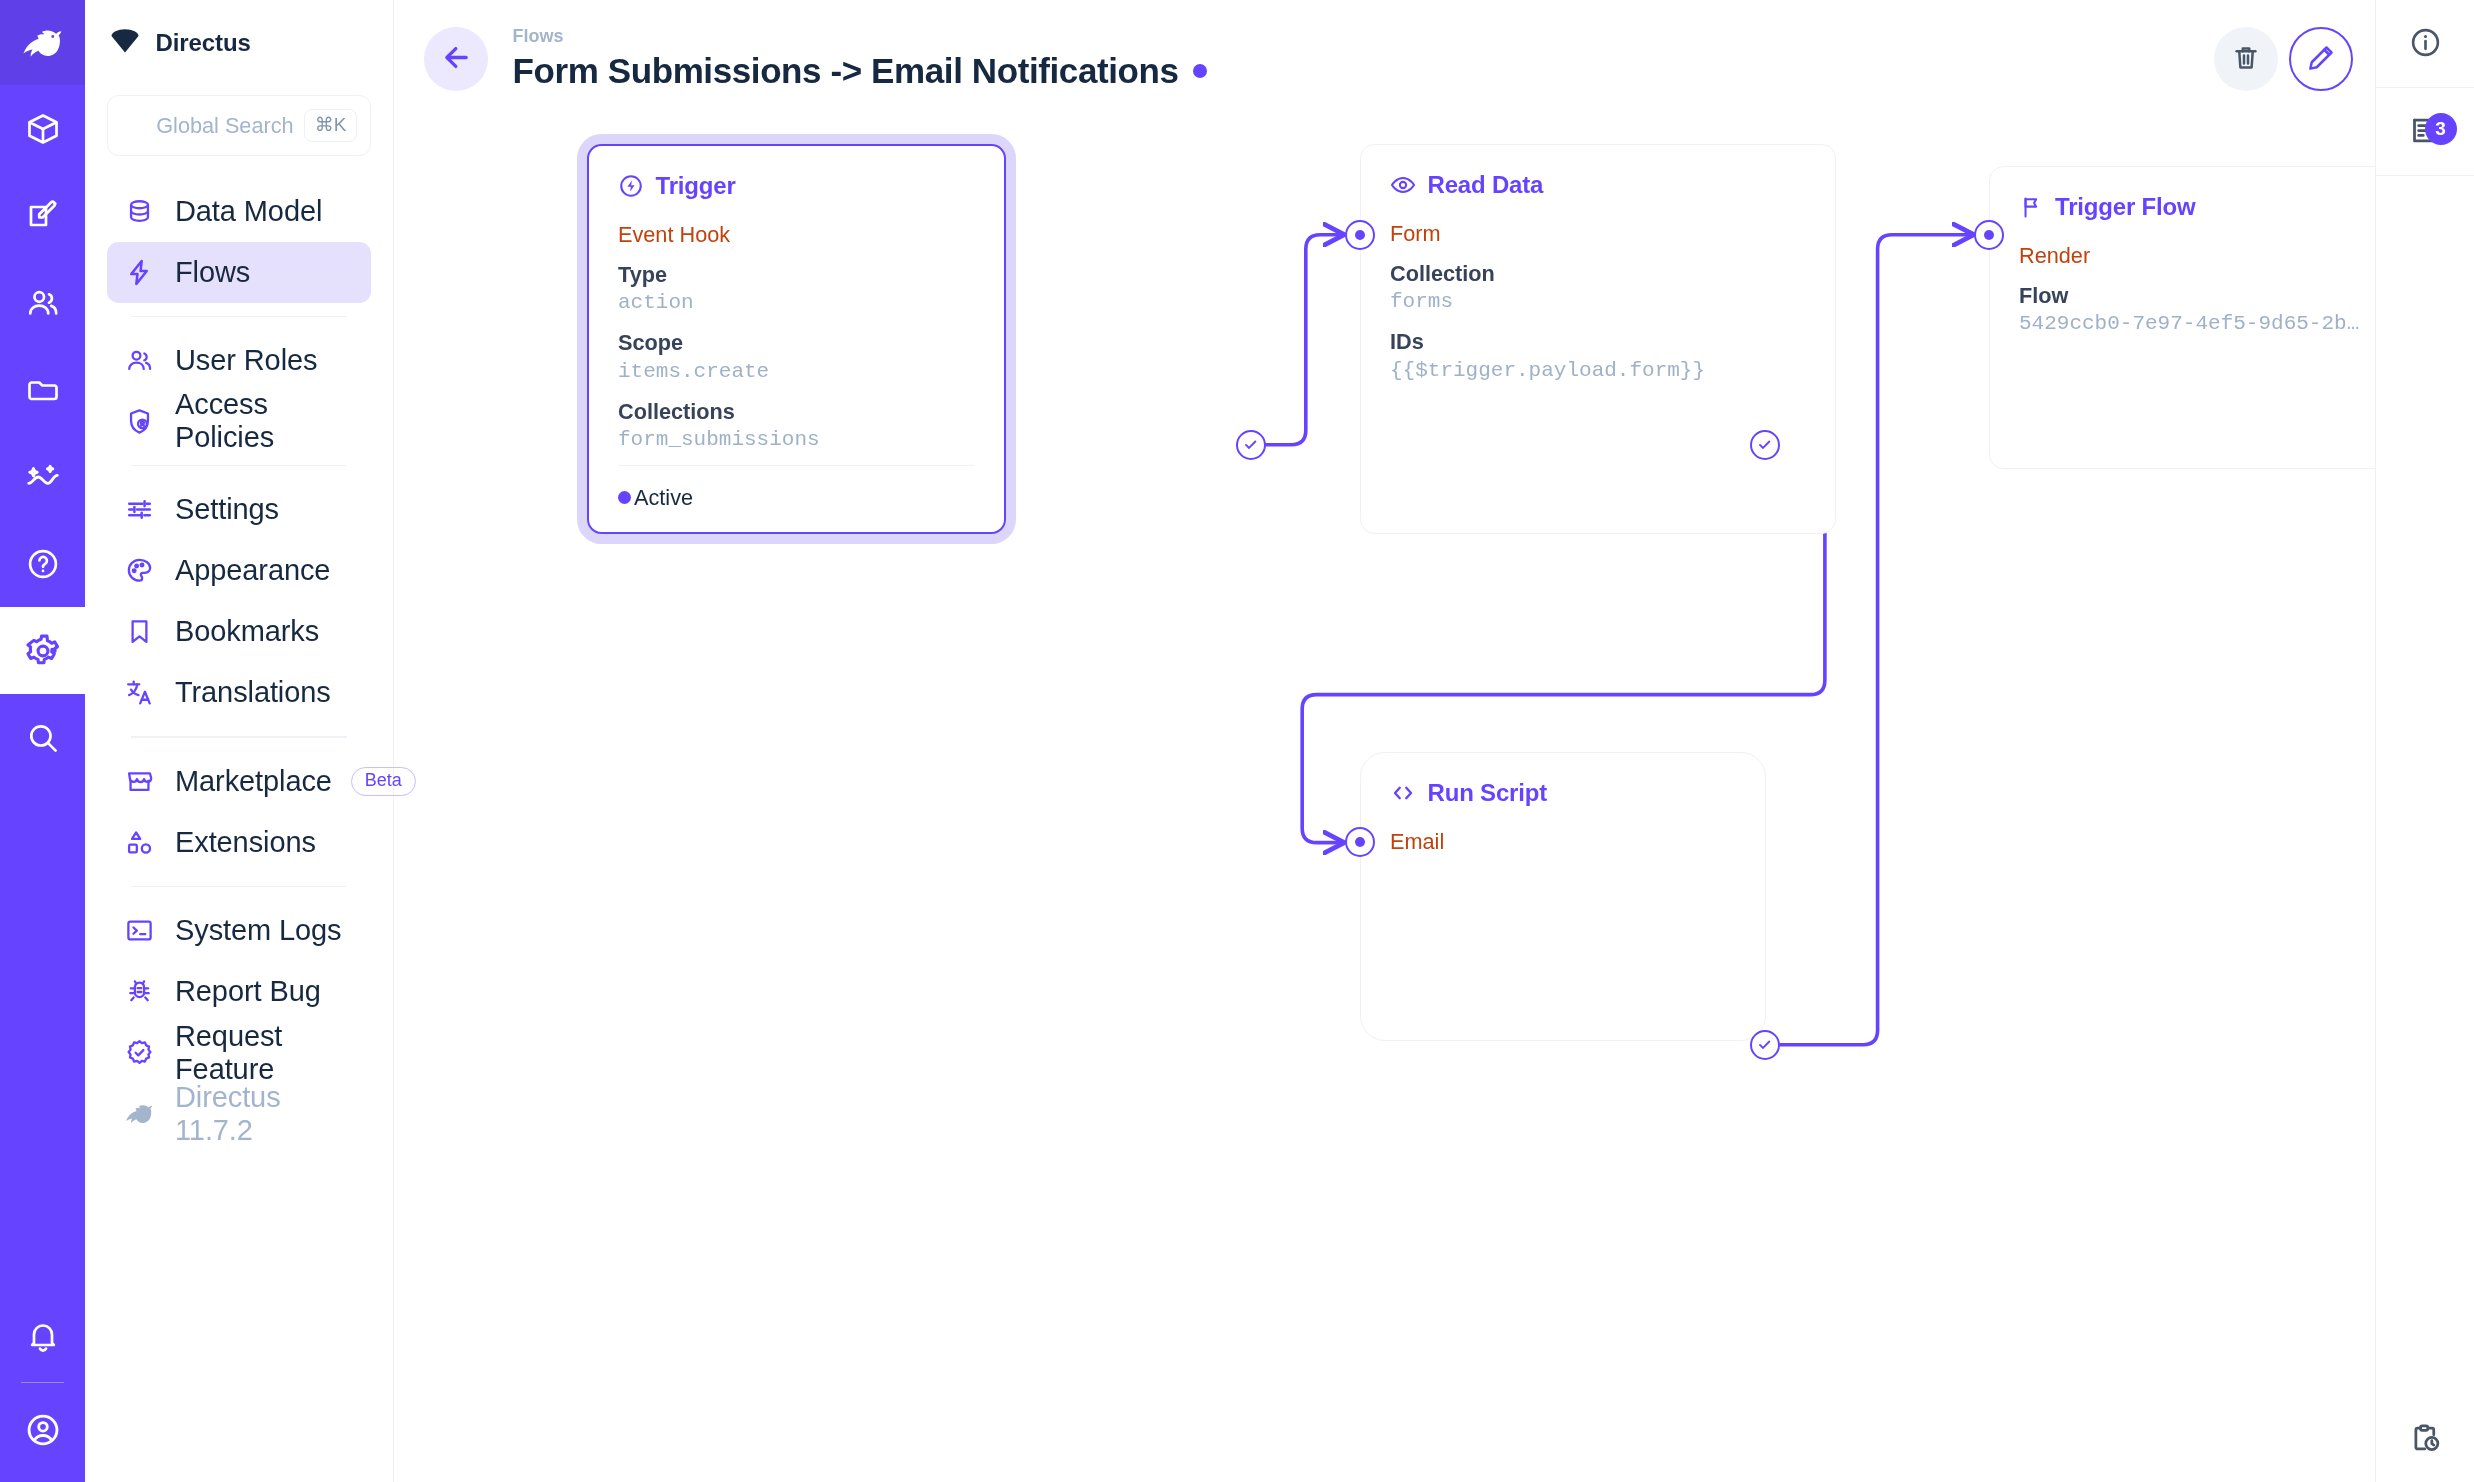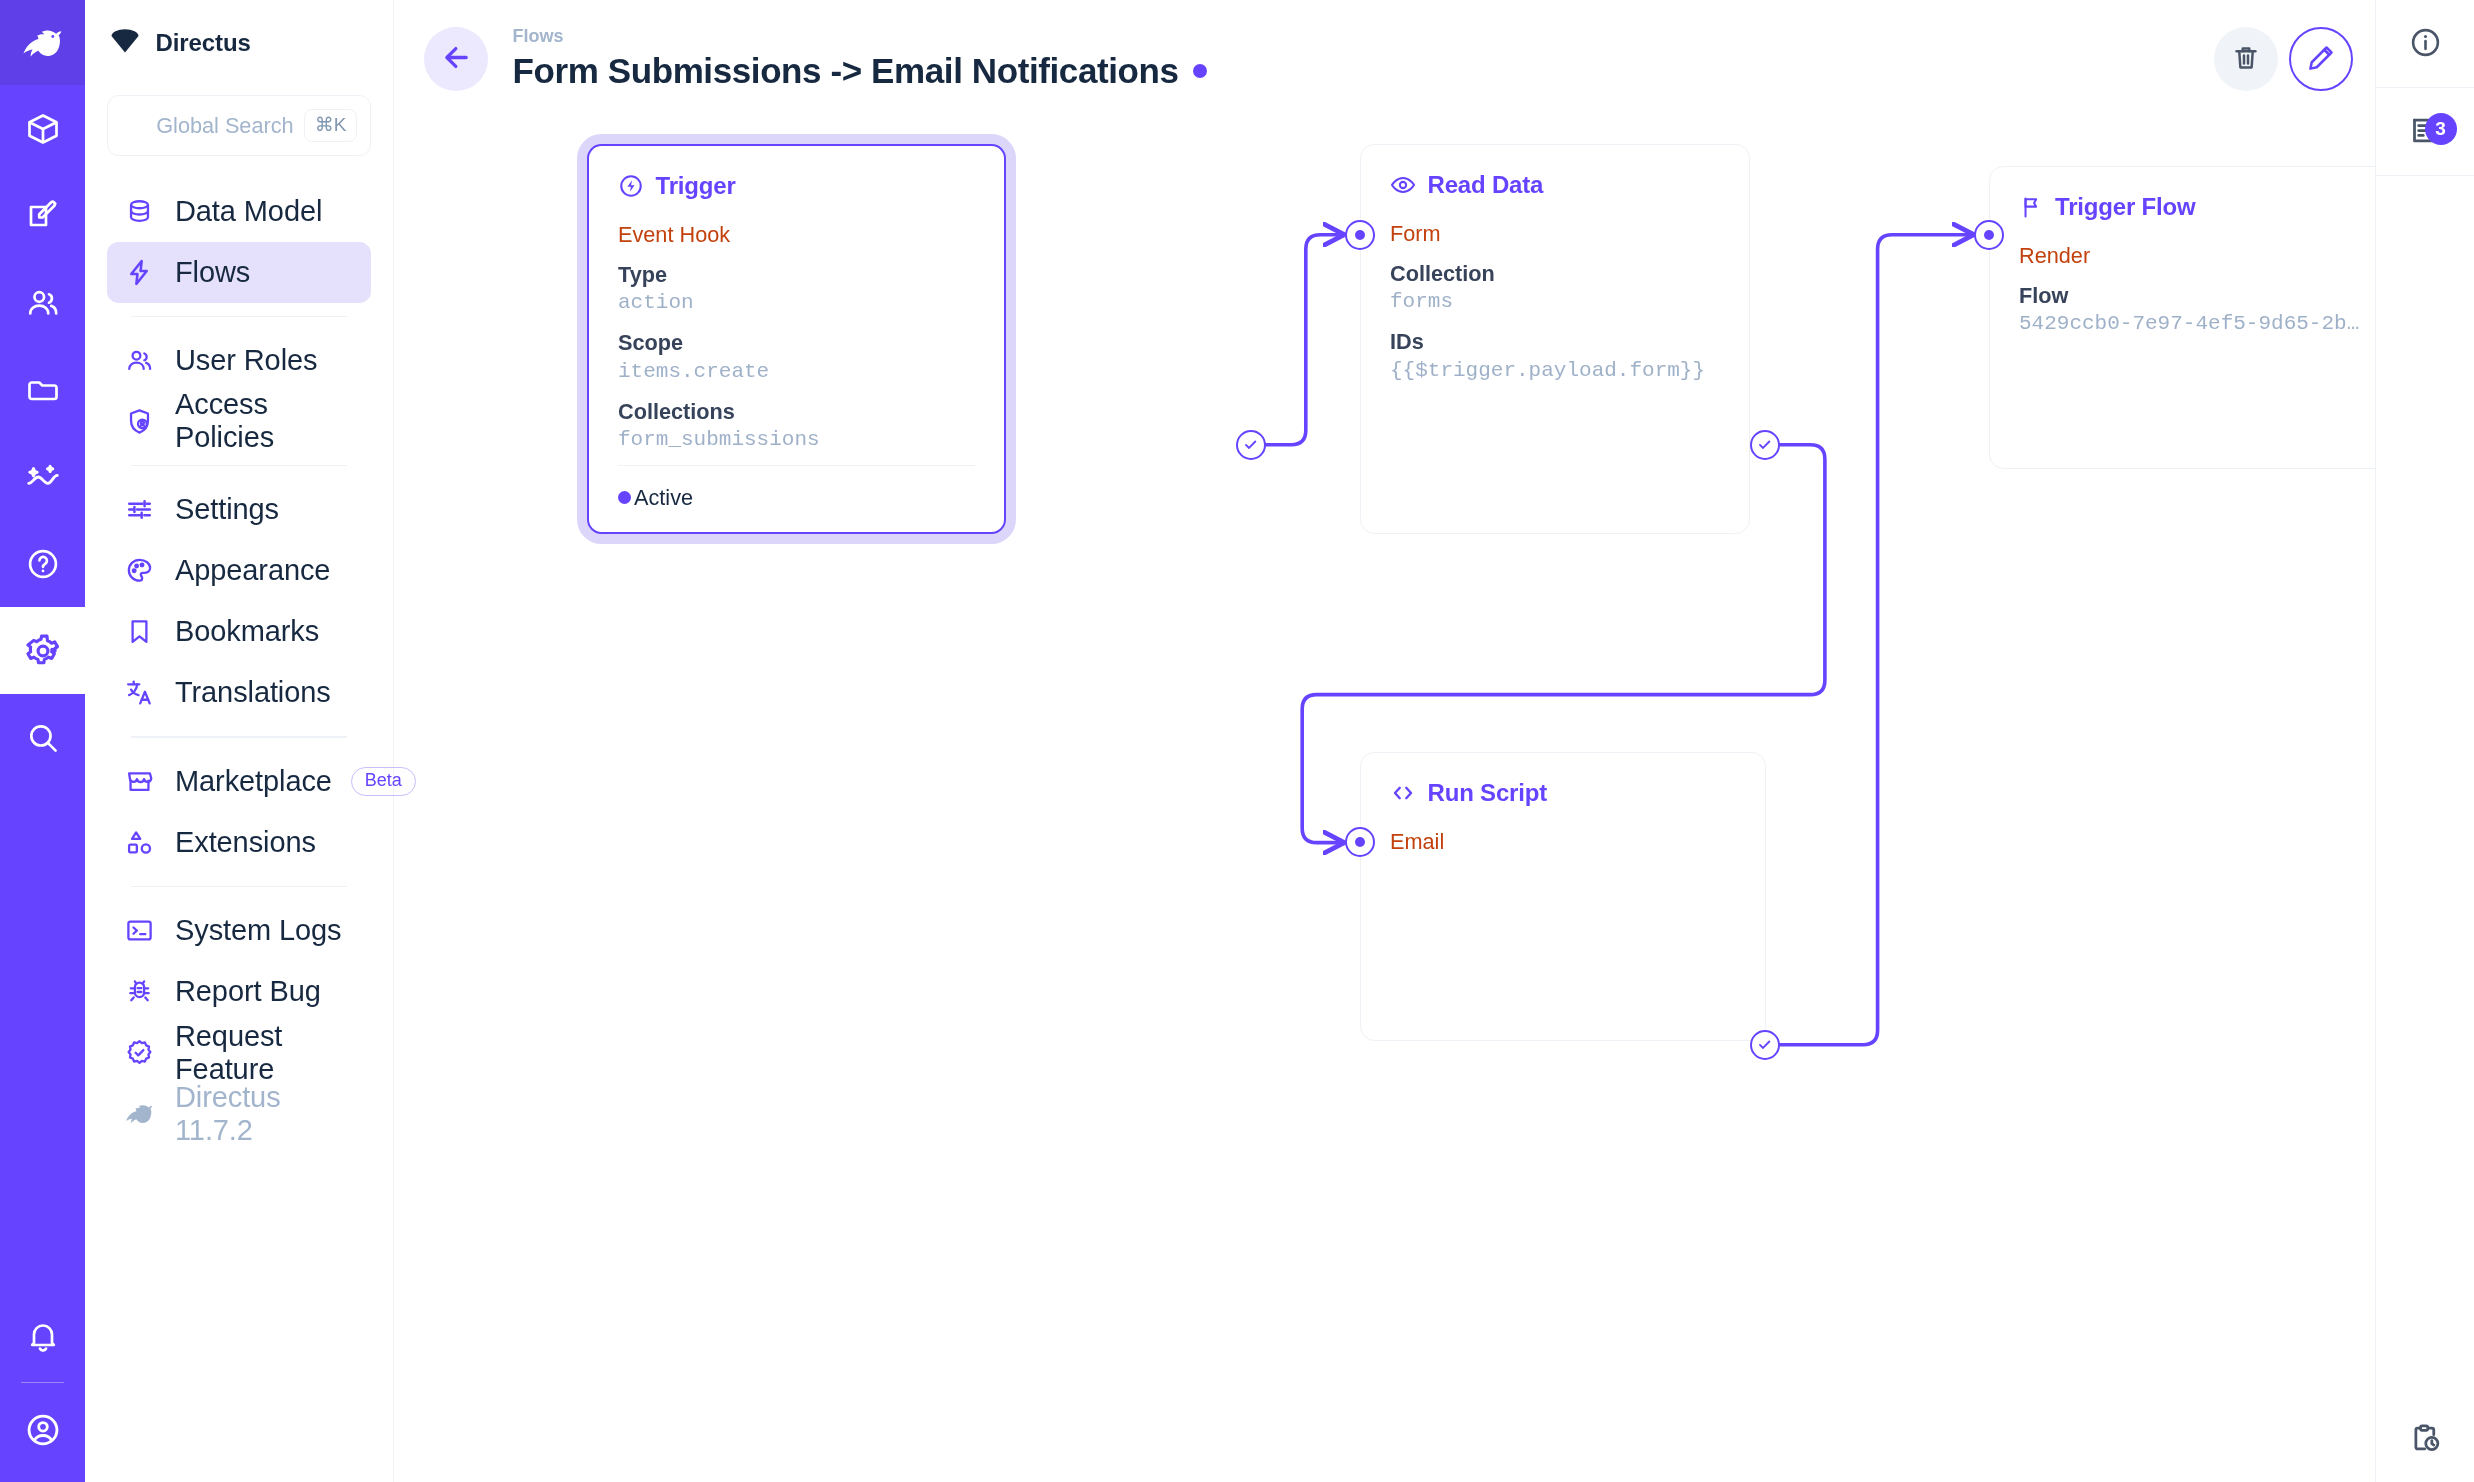--- a/index.html
+++ b/index.html
@@ -547,21 +547,21 @@
           <span class="status-txt">Active</span>
         </div>
       </div>
 
       <div class="port" style="left:842px; top:313px;">
         <svg width="17.3" height="17.3" viewBox="0 0 24 24" fill="none" stroke="#6644ff" stroke-width="2.6" stroke-linecap="round" stroke-linejoin="round">
             <path d="M5.5 12.4l4.3 4.2 8.7-9"></path>
           </svg>
       </div>
 
-      <div class="node" style="left:966px; top:27.4px; width:390px; height:390px;">
+      <div class="node" style="left:966px; top:27.4px; width:476px; height:390px;">
         <div class="node-head">
           <span class="nh-ic">
             <svg width="26" height="26" viewBox="0 0 24 24" fill="none" stroke="currentColor" stroke-width="1.9" stroke-linejoin="round">
                 <path d="M1.8 12S5.6 5.6 12 5.6 22.2 12 22.2 12 18.4 18.4 12 18.4 1.8 12 1.8 12z"></path>
                 <circle cx="12" cy="12" r="2.9"></circle>
               </svg>
           </span>
           <span class="nh-t">Read Data</span>
         </div>
         <div class="node-sub">Form</div>
@@ -576,21 +576,21 @@
       </div>
       <div class="port" style="left:951px; top:103px;">
         <span class="dot"></span>
       </div>
       <div class="port" style="left:1356px; top:313px;">
         <svg width="17.3" height="17.3" viewBox="0 0 24 24" fill="none" stroke="#6644ff" stroke-width="2.6" stroke-linecap="round" stroke-linejoin="round">
             <path d="M5.5 12.4l4.3 4.2 8.7-9"></path>
           </svg>
       </div>
 
-      <div class="node" style="left:966px; top:635px; width:406px; height:289px;">
+      <div class="node" style="left:966px; top:635px; width:406px; height:289px;border-radius:25px;">
         <div class="node-head">
           <span class="nh-ic">
             <svg width="26" height="26" viewBox="0 0 24 24" fill="none" stroke="currentColor" stroke-width="2.2" stroke-linecap="round" stroke-linejoin="round">
                 <path d="M9 7.2L4.6 12 9 16.8"></path>
                 <path d="M15 7.2L19.4 12 15 16.8"></path>
               </svg>
           </span>
           <span class="nh-t">Run Script</span>
         </div>
         <div class="node-sub">Email</div>

